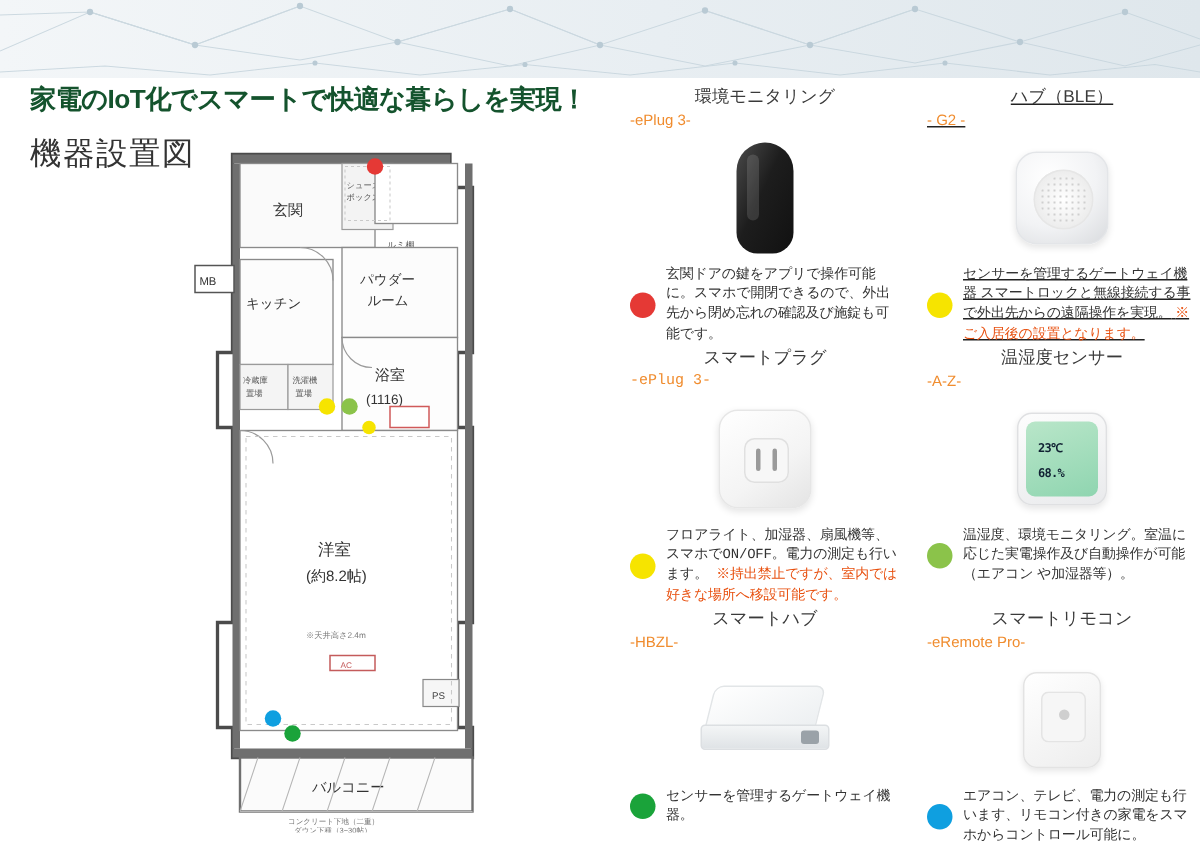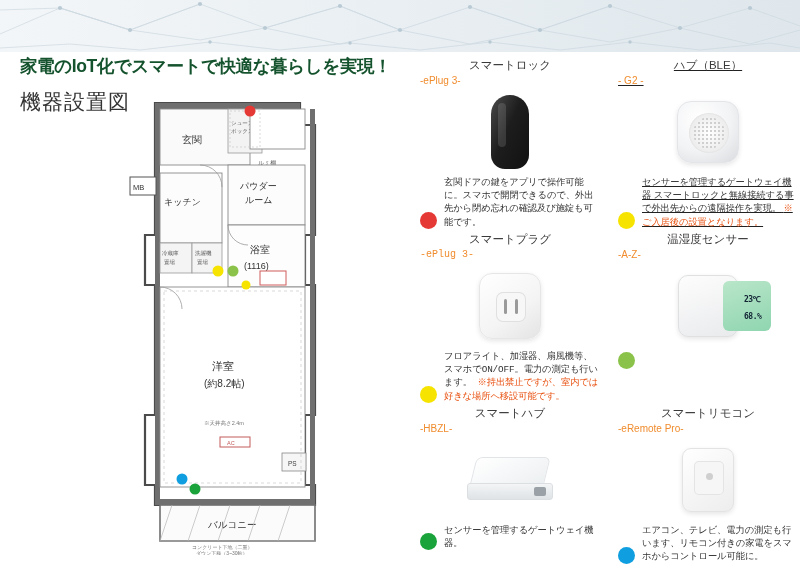--- a/index.html
+++ b/index.html
@@ -43,21 +43,21 @@
     position:absolute; width:180px;
   }
   .dev-title {
     text-align:center; font-size:11.5px; color:#3a3a3a; line-height:1.35;
   }
   .dev-model {
     font-size:10px; color:#f08c2e; line-height:1.4;
     margin-bottom:2px;
   }
   .dev-img { height:84px; display:flex; align-items:center; justify-content:center; }
-  .dev-row { display:flex; align-items:flex-end; margin-top:2px; }
+  .dev-row { display:flex; align-items:center; margin-top:2px; }
   .dot {
     width:17px; height:17px; border-radius:50%; flex:0 0 17px; margin-top:2px;
   }
   .dev-desc {
     font-size:9.3px; line-height:1.45; color:#333; margin-left:7px;
     letter-spacing:-0.1px;
   }
   .dev-desc .note { color:#e8500f; }
 
   
@@ -117,22 +117,21 @@
   .temp-body {
     width:60px; height:62px; border-radius:10px;
     background:linear-gradient(160deg,#fdfdfd,#e9eaec);
     border:1px solid #dfe0e2; padding:5px;
     box-shadow:0 2px 5px rgba(0,0,0,.10);
   }
   .temp-screen {
     width:100%; height:100%; border-radius:6px;
     background:linear-gradient(160deg,#b9e6c9,#8fd5b0);
     display:flex; flex-direction:column; justify-content:center;
-    padding-left:21px;
-    margin-left:39px;
+    padding-left:8px;
   }
   .temp-screen .val {
     font-family:"DejaVu Sans Mono", monospace;
     font-size:14px; font-weight:bold; color:#123; line-height:1.15;
     letter-spacing:-0.5px;
   }
   .temp-screen .val span { font-size:8px; }
 
   .ghub-body {
     width:86px; height:46px; position:relative;
@@ -294,21 +293,21 @@
 
       <text x="92" y="464" font-size="5" fill="#777">コンクリート下地（二重）</text>
       <text x="96" y="470" font-size="5" fill="#777">ダウン下種（3~30帖）</text>
     </g>
   </svg>
 </div>
 
 <div class="devices">
 
   <div class="device" id="dev-smartlock">
-    <div class="dev-title">スマートロック</div>
+    <div class="dev-title">環境モニタリング</div>
     <div class="dev-model">-ePlug 3-</div>
     <div class="dev-img">
       <div class="lock-body"></div>
     </div>
     <div class="dev-row">
       <div class="dot" style="background:#e53935"></div>
       <div class="dev-desc">玄関ドアの鍵をアプリで操作可能に。スマホで開閉できるので、外出先から閉め忘れの確認及び施錠も可能です。</div>
     </div>
   </div>
 
@@ -356,20 +355,21 @@
             <span>23</span><span>℃</span>
           </div>
           <div class="val">
             <span>68.</span><span>%</span>
           </div>
         </div>
       </div>
     </div>
     <div class="dev-row">
       <div class="dot" style="background:#8bc34a"></div>
+      <div class="dev-desc">温湿度、環境モニタリング。室温に応じた実電操作及び自動操作が可能（エアコン や加湿器等）。</div>
     </div>
   </div>
 
   <div class="device" id="dev-smarthub">
     <div class="dev-title">スマートハブ</div>
     <div class="dev-model">-HBZL-</div>
     <div class="dev-img">
       <div class="ghub-body">
         <div class="top"></div>
           <div class="base"></div>

